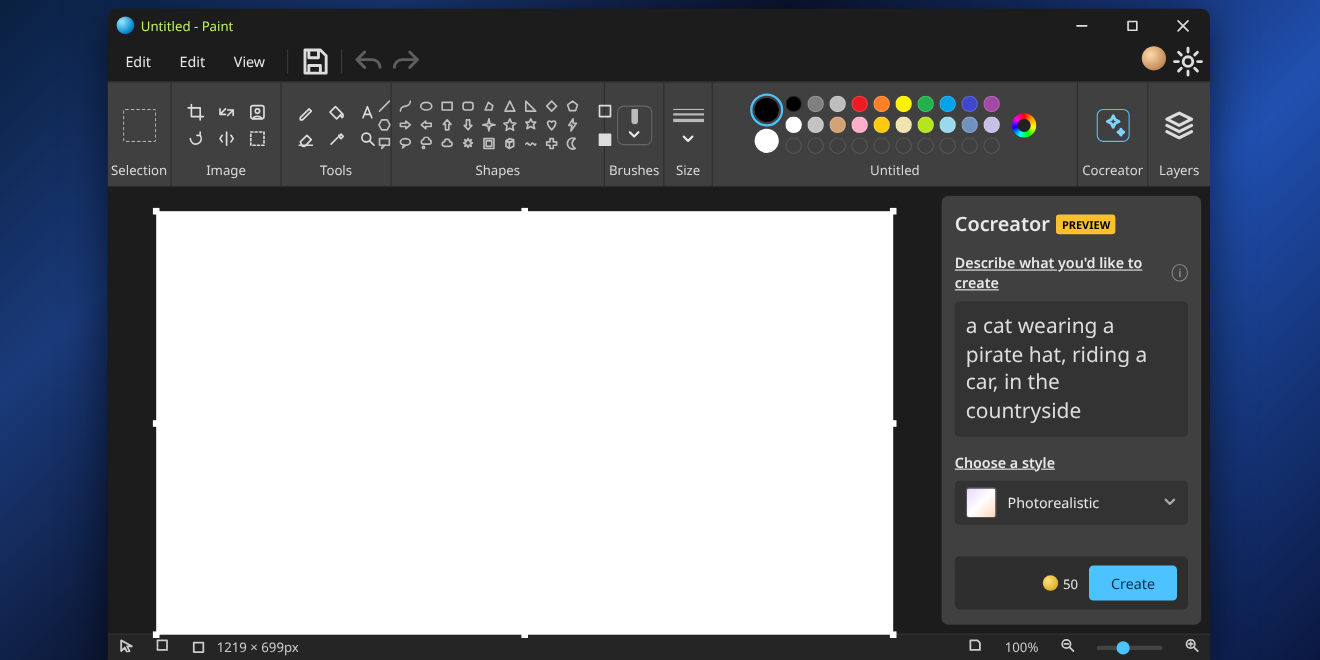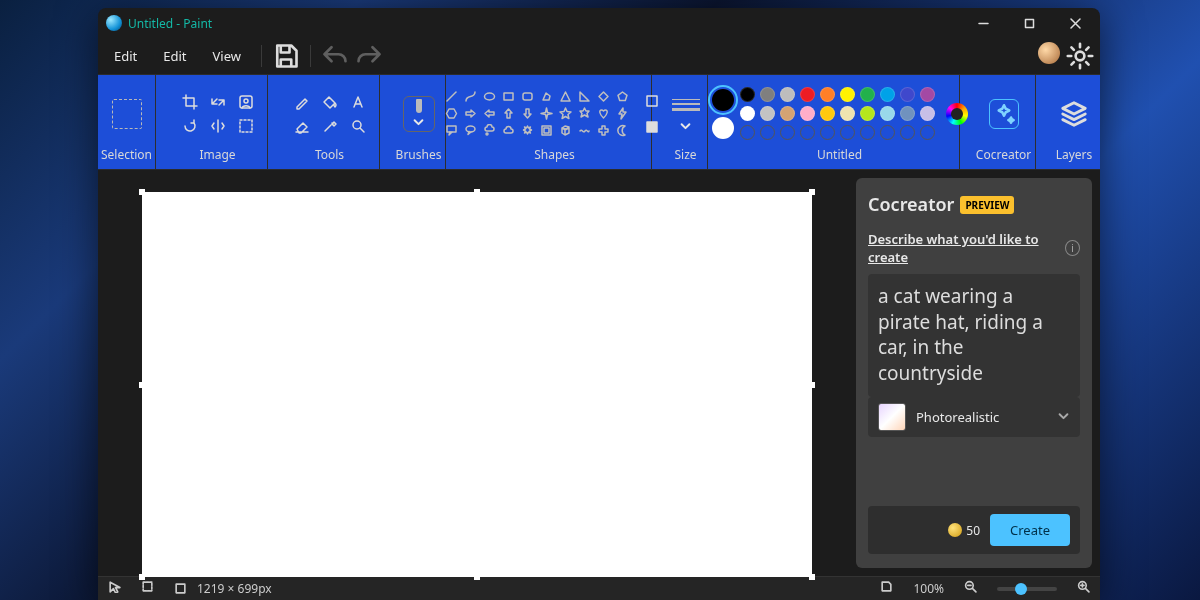--- a/index.html
+++ b/index.html
@@ -12,32 +12,32 @@
 .win {
   position: absolute; left: 98px; top: 8px; width: 1002px; height: 592px;
   background: #1c1c1c; border-radius: 8px 8px 0 0;
   display: flex; flex-direction: column;
   box-shadow: 0 8px 40px rgba(0,0,0,.6);
 }
 .titlebar { height: 30px; display: flex; align-items: center; padding: 0 2px 0 8px; }
 .titlebar .picon { width: 16px; height: 16px; margin-right: 6px;
   background: radial-gradient(circle at 30% 30%, #9be8ff, #1393d8 60%, #06456e);
   border-radius: 50%; }
-.titlebar .title { font-size: 12px; color: #14b8a6; }
+.titlebar .title { font-size: 12px; color: #bef264; }
 .winbtns { margin-left: auto; display: flex; }
 .winbtn { width: 46px; height: 30px; display: flex; align-items: center; justify-content: center; color: #ddd; }
 .winbtn svg { width: 11px; height: 11px; }
 .menubar { height: 36px; display: flex; align-items: center; padding: 0 6px; gap: 6px; }
 .mitem { padding: 6px 10px; font-size: 13px; border-radius: 4px; }
 .mvsep { width: 1px; height: 22px; background: #3a3a3a; margin: 0 4px; }
 .ibtn { width: 28px; height: 28px; display: flex; align-items: center; justify-content: center; border-radius: 4px; color: #ddd; }
 .ibtn.dis { opacity: .35; }
 .menubar .right { margin-left: auto; display: flex; gap: 6px; }
 .avatar { width: 22px; height: 22px; border-radius: 50%; background: radial-gradient(circle at 35% 35%, #ffd9a8, #a86b39); }
-.ribbon { display: flex; border-top: 1px solid #2b2b2b; border-bottom: 1px solid #2b2b2b; background: #1d4ed8; gap: 12px; }
+.ribbon { display: flex; border-top: 1px solid #2b2b2b; border-bottom: 1px solid #2b2b2b; background: #404040; }
 .section { display: flex; flex-direction: column; align-items: center; justify-content: space-between;
   padding: 8px 6px 6px; border-right: 1px solid #2d2d2d; }
 .section:last-child { border-right: none; }
 .section .body { display: flex; align-items: center; justify-content: center; flex: 1; gap: 4px; padding: 4px; }
 .section .label { font-size: 12px; color: #d8d8d8; margin-top: 2px; }
 .selbox { width: 30px; height: 30px; border: 1.5px dashed #b8b8b8; border-radius: 2px; }
 .tbt { width: 26px; height: 22px; display: flex; align-items: center; justify-content: center; color: #ddd; }
 .tbt svg { width: 16px; height: 16px; }
 .grid2 { display: grid; grid-template-columns: repeat(3, 26px); gap: 2px; }
 .brush { width: 32px; height: 36px; border: 1px solid #666; border-radius: 6px; display: flex; flex-direction: column; align-items: center; justify-content: center; gap: 2px; }
@@ -222,203 +222,203 @@
           <div class="tbt">
               <svg viewBox="0 0 16 16">
                 <circle cx="7" cy="7" r="4"></circle>
                 <path d="M10 10l4 4"></path>
               </svg>
             </div>
         </div>
       </div>
       <div class="label">Tools</div>
     </div>
+    <div class="section" style="width:194px">
+      <div class="body" style="gap:8px">
+        <div class="shapes">
+          <div class="shp">
+              <svg viewBox="0 0 13 13">
+                <path d="M2 11L11 2"></path>
+              </svg>
+            </div>
+          <div class="shp">
+              <svg viewBox="0 0 13 13">
+                <path d="M2 11C2 4 11 9 11 2"></path>
+              </svg>
+            </div>
+          <div class="shp">
+              <svg viewBox="0 0 13 13">
+                <ellipse cx="6.5" cy="6.5" rx="5" ry="3.5"></ellipse>
+              </svg>
+            </div>
+          <div class="shp">
+              <svg viewBox="0 0 13 13">
+                <rect x="2" y="3" width="9" height="7"></rect>
+              </svg>
+            </div>
+          <div class="shp">
+              <svg viewBox="0 0 13 13">
+                <rect x="2" y="3" width="9" height="7" rx="2"></rect>
+              </svg>
+            </div>
+          <div class="shp">
+              <svg viewBox="0 0 13 13">
+                <path d="M3 10L6 3l4 3-1 4z"></path>
+              </svg>
+            </div>
+          <div class="shp">
+              <svg viewBox="0 0 13 13">
+                <path d="M6.5 2L11 11H2z"></path>
+              </svg>
+            </div>
+          <div class="shp">
+              <svg viewBox="0 0 13 13">
+                <path d="M2 11V2l9 9z"></path>
+              </svg>
+            </div>
+          <div class="shp">
+              <svg viewBox="0 0 13 13">
+                <path d="M6.5 2L11 6.5 6.5 11 2 6.5z"></path>
+              </svg>
+            </div>
+          <div class="shp">
+              <svg viewBox="0 0 13 13">
+                <path d="M6.5 2l4.5 3.3-1.7 5.2H3.7L2 5.3z"></path>
+              </svg>
+            </div>
+          <div class="shp">
+              <svg viewBox="0 0 13 13">
+                <path d="M4 2h5l2.5 4.5L9 11H4L1.5 6.5z"></path>
+              </svg>
+            </div>
+          <div class="shp">
+              <svg viewBox="0 0 13 13">
+                <path d="M2 5h5V3l4 3.5L7 10V8H2z"></path>
+              </svg>
+            </div>
+          <div class="shp">
+              <svg viewBox="0 0 13 13">
+                <path d="M11 5H6V3L2 6.5 6 10V8h5z"></path>
+              </svg>
+            </div>
+          <div class="shp">
+              <svg viewBox="0 0 13 13">
+                <path d="M5 11V6H3l3.5-4L10 6H8v5z"></path>
+              </svg>
+            </div>
+          <div class="shp">
+              <svg viewBox="0 0 13 13">
+                <path d="M5 2v5H3l3.5 4L10 7H8V2z"></path>
+              </svg>
+            </div>
+          <div class="shp">
+              <svg viewBox="0 0 13 13">
+                <path d="M6.5 1l1 4.5 4.5 1-4.5 1-1 4.5-1-4.5-4.5-1 4.5-1z"></path>
+              </svg>
+            </div>
+          <div class="shp">
+              <svg viewBox="0 0 13 13">
+                <path d="M6.5 1l1.5 3.5L12 5l-3 2.5.9 4L6.5 9.5 3.1 11.5 4 7.5 1 5l4-0.5z"></path>
+              </svg>
+            </div>
+          <div class="shp">
+              <svg viewBox="0 0 13 13">
+                <path d="M6.5 1L8 4h3L9 6.5 10 10 6.5 8 3 10l1-3.5L2 4h3z"></path>
+              </svg>
+            </div>
+          <div class="shp">
+              <svg viewBox="0 0 13 13">
+                <path d="M6.5 11C2 7 2 3 4.5 3c1 0 2 1 2 1s1-1 2-1C11 3 11 7 6.5 11z"></path>
+              </svg>
+            </div>
+          <div class="shp">
+              <svg viewBox="0 0 13 13">
+                <path d="M7 1L3 7h3l-1 5 5-7H7z"></path>
+              </svg>
+            </div>
+          <div class="shp">
+              <svg viewBox="0 0 13 13">
+                <rect x="2" y="2" width="9" height="6"></rect>
+                <path d="M5 8l-1 3 3-3"></path>
+              </svg>
+            </div>
+          <div class="shp">
+              <svg viewBox="0 0 13 13">
+                <ellipse cx="6.5" cy="5" rx="4.5" ry="3"></ellipse>
+                <path d="M5 7.5l-1 3 3-2.5"></path>
+              </svg>
+            </div>
+          <div class="shp">
+              <svg viewBox="0 0 13 13">
+                <path d="M4 7a2 2 0 010-4 2.5 2.5 0 015 0 2 2 0 010 4z"></path>
+                <circle cx="4" cy="10" r="1"></circle>
+              </svg>
+            </div>
+          <div class="shp">
+              <svg viewBox="0 0 13 13">
+                <path d="M4 9a2 2 0 010-4 2.5 2.5 0 015 0 2 2 0 010 4z"></path>
+              </svg>
+            </div>
+          <div class="shp">
+              <svg viewBox="0 0 13 13">
+                <path d="M6.5 2l1 2 2-1-1 2 2 1-2 1 1 2-2-1-1 2-1-2-2 1 1-2-2-1 2-1-1-2 2 1z"></path>
+              </svg>
+            </div>
+          <div class="shp">
+              <svg viewBox="0 0 13 13">
+                <rect x="2" y="2" width="9" height="9"></rect>
+                <rect x="4" y="4" width="5" height="5"></rect>
+              </svg>
+            </div>
+          <div class="shp">
+              <svg viewBox="0 0 13 13">
+                <path d="M3 4l3-2 4 1-3 2zM3 4v5l3 2V6zM6 11l4-2V4l-4 2"></path>
+              </svg>
+            </div>
+          <div class="shp">
+              <svg viewBox="0 0 13 13">
+                <path d="M2 7c2-3 3 3 5 0s3 3 4 0"></path>
+              </svg>
+            </div>
+          <div class="shp">
+              <svg viewBox="0 0 13 13">
+                <path d="M5 2h3v3h3v3H8v3H5V8H2V5h3z"></path>
+              </svg>
+            </div>
+          <div class="shp">
+              <svg viewBox="0 0 13 13">
+                <path d="M9 2a5 5 0 000 9 5 5 0 110-9z"></path>
+              </svg>
+            </div>
+        </div>
+        <div style="display:flex;flex-direction:column;gap:4px">
+          <div class="tbt">
+              <svg viewBox="0 0 16 16">
+                <rect x="3" y="3" width="10" height="10"></rect>
+              </svg>
+            </div>
+          <div class="tbt">
+              <svg viewBox="0 0 16 16">
+                <rect x="3" y="3" width="10" height="10" fill="currentColor"></rect>
+              </svg>
+            </div>
+        </div>
+      </div>
+      <div class="label">Shapes</div>
+    </div>
     <div class="section" style="width:54px">
       <div class="body">
           <div class="brush">
             <div class="tip"></div>
             <svg class="tiny" viewBox="0 0 10 6">
               <path d="M2 2l3 3 3-3"></path>
             </svg>
           </div>
         </div>
       <div class="label">Brushes</div>
-    </div>
-    <div class="section" style="width:194px">
-      <div class="body" style="gap:8px">
-        <div class="shapes">
-          <div class="shp">
-              <svg viewBox="0 0 13 13">
-                <path d="M2 11L11 2"></path>
-              </svg>
-            </div>
-          <div class="shp">
-              <svg viewBox="0 0 13 13">
-                <path d="M2 11C2 4 11 9 11 2"></path>
-              </svg>
-            </div>
-          <div class="shp">
-              <svg viewBox="0 0 13 13">
-                <ellipse cx="6.5" cy="6.5" rx="5" ry="3.5"></ellipse>
-              </svg>
-            </div>
-          <div class="shp">
-              <svg viewBox="0 0 13 13">
-                <rect x="2" y="3" width="9" height="7"></rect>
-              </svg>
-            </div>
-          <div class="shp">
-              <svg viewBox="0 0 13 13">
-                <rect x="2" y="3" width="9" height="7" rx="2"></rect>
-              </svg>
-            </div>
-          <div class="shp">
-              <svg viewBox="0 0 13 13">
-                <path d="M3 10L6 3l4 3-1 4z"></path>
-              </svg>
-            </div>
-          <div class="shp">
-              <svg viewBox="0 0 13 13">
-                <path d="M6.5 2L11 11H2z"></path>
-              </svg>
-            </div>
-          <div class="shp">
-              <svg viewBox="0 0 13 13">
-                <path d="M2 11V2l9 9z"></path>
-              </svg>
-            </div>
-          <div class="shp">
-              <svg viewBox="0 0 13 13">
-                <path d="M6.5 2L11 6.5 6.5 11 2 6.5z"></path>
-              </svg>
-            </div>
-          <div class="shp">
-              <svg viewBox="0 0 13 13">
-                <path d="M6.5 2l4.5 3.3-1.7 5.2H3.7L2 5.3z"></path>
-              </svg>
-            </div>
-          <div class="shp">
-              <svg viewBox="0 0 13 13">
-                <path d="M4 2h5l2.5 4.5L9 11H4L1.5 6.5z"></path>
-              </svg>
-            </div>
-          <div class="shp">
-              <svg viewBox="0 0 13 13">
-                <path d="M2 5h5V3l4 3.5L7 10V8H2z"></path>
-              </svg>
-            </div>
-          <div class="shp">
-              <svg viewBox="0 0 13 13">
-                <path d="M11 5H6V3L2 6.5 6 10V8h5z"></path>
-              </svg>
-            </div>
-          <div class="shp">
-              <svg viewBox="0 0 13 13">
-                <path d="M5 11V6H3l3.5-4L10 6H8v5z"></path>
-              </svg>
-            </div>
-          <div class="shp">
-              <svg viewBox="0 0 13 13">
-                <path d="M5 2v5H3l3.5 4L10 7H8V2z"></path>
-              </svg>
-            </div>
-          <div class="shp">
-              <svg viewBox="0 0 13 13">
-                <path d="M6.5 1l1 4.5 4.5 1-4.5 1-1 4.5-1-4.5-4.5-1 4.5-1z"></path>
-              </svg>
-            </div>
-          <div class="shp">
-              <svg viewBox="0 0 13 13">
-                <path d="M6.5 1l1.5 3.5L12 5l-3 2.5.9 4L6.5 9.5 3.1 11.5 4 7.5 1 5l4-0.5z"></path>
-              </svg>
-            </div>
-          <div class="shp">
-              <svg viewBox="0 0 13 13">
-                <path d="M6.5 1L8 4h3L9 6.5 10 10 6.5 8 3 10l1-3.5L2 4h3z"></path>
-              </svg>
-            </div>
-          <div class="shp">
-              <svg viewBox="0 0 13 13">
-                <path d="M6.5 11C2 7 2 3 4.5 3c1 0 2 1 2 1s1-1 2-1C11 3 11 7 6.5 11z"></path>
-              </svg>
-            </div>
-          <div class="shp">
-              <svg viewBox="0 0 13 13">
-                <path d="M7 1L3 7h3l-1 5 5-7H7z"></path>
-              </svg>
-            </div>
-          <div class="shp">
-              <svg viewBox="0 0 13 13">
-                <rect x="2" y="2" width="9" height="6"></rect>
-                <path d="M5 8l-1 3 3-3"></path>
-              </svg>
-            </div>
-          <div class="shp">
-              <svg viewBox="0 0 13 13">
-                <ellipse cx="6.5" cy="5" rx="4.5" ry="3"></ellipse>
-                <path d="M5 7.5l-1 3 3-2.5"></path>
-              </svg>
-            </div>
-          <div class="shp">
-              <svg viewBox="0 0 13 13">
-                <path d="M4 7a2 2 0 010-4 2.5 2.5 0 015 0 2 2 0 010 4z"></path>
-                <circle cx="4" cy="10" r="1"></circle>
-              </svg>
-            </div>
-          <div class="shp">
-              <svg viewBox="0 0 13 13">
-                <path d="M4 9a2 2 0 010-4 2.5 2.5 0 015 0 2 2 0 010 4z"></path>
-              </svg>
-            </div>
-          <div class="shp">
-              <svg viewBox="0 0 13 13">
-                <path d="M6.5 2l1 2 2-1-1 2 2 1-2 1 1 2-2-1-1 2-1-2-2 1 1-2-2-1 2-1-1-2 2 1z"></path>
-              </svg>
-            </div>
-          <div class="shp">
-              <svg viewBox="0 0 13 13">
-                <rect x="2" y="2" width="9" height="9"></rect>
-                <rect x="4" y="4" width="5" height="5"></rect>
-              </svg>
-            </div>
-          <div class="shp">
-              <svg viewBox="0 0 13 13">
-                <path d="M3 4l3-2 4 1-3 2zM3 4v5l3 2V6zM6 11l4-2V4l-4 2"></path>
-              </svg>
-            </div>
-          <div class="shp">
-              <svg viewBox="0 0 13 13">
-                <path d="M2 7c2-3 3 3 5 0s3 3 4 0"></path>
-              </svg>
-            </div>
-          <div class="shp">
-              <svg viewBox="0 0 13 13">
-                <path d="M5 2h3v3h3v3H8v3H5V8H2V5h3z"></path>
-              </svg>
-            </div>
-          <div class="shp">
-              <svg viewBox="0 0 13 13">
-                <path d="M9 2a5 5 0 000 9 5 5 0 110-9z"></path>
-              </svg>
-            </div>
-        </div>
-        <div style="display:flex;flex-direction:column;gap:4px">
-          <div class="tbt">
-              <svg viewBox="0 0 16 16">
-                <rect x="3" y="3" width="10" height="10"></rect>
-              </svg>
-            </div>
-          <div class="tbt">
-              <svg viewBox="0 0 16 16">
-                <rect x="3" y="3" width="10" height="10" fill="currentColor"></rect>
-              </svg>
-            </div>
-        </div>
-      </div>
-      <div class="label">Shapes</div>
     </div>
     <div class="section" style="width:44px">
       <div class="body">
           <div style="display:flex;flex-direction:column;align-items:center;gap:4px">
             <div class="sizeico">
               <div></div>
               <div></div>
               <div></div>
             </div>
             <svg class="tiny" viewBox="0 0 10 6">
@@ -512,20 +512,23 @@
       <div class="handle" style="left:368px;top:396px"></div>
       <div class="handle" style="left:703px;top:396px"></div>
     </div>
     <div class="side">
       <div><h2 style="display:inline">Cocreator</h2><span class="pill">PREVIEW</span></div>
       <div class="hdr">
           <span>Describe what you'd like to create</span>
           <div class="infoico">i</div>
         </div>
       <div class="prompt">a cat wearing a pirate hat, riding a car, in the countryside</div>
+      <div class="hdr">
+          <span>Choose a style</span>
+        </div>
       <div class="stylepick">
         <div class="stylethumb"></div>
         <span>Photorealistic</span>
         <span class="chev"><svg class="tiny" viewBox="0 0 10 6">
               <path d="M2 2l3 3 3-3"></path>
             </svg></span>
       </div>
       <div class="bottom">
         <div class="credits">
             <div class="coin"></div>

